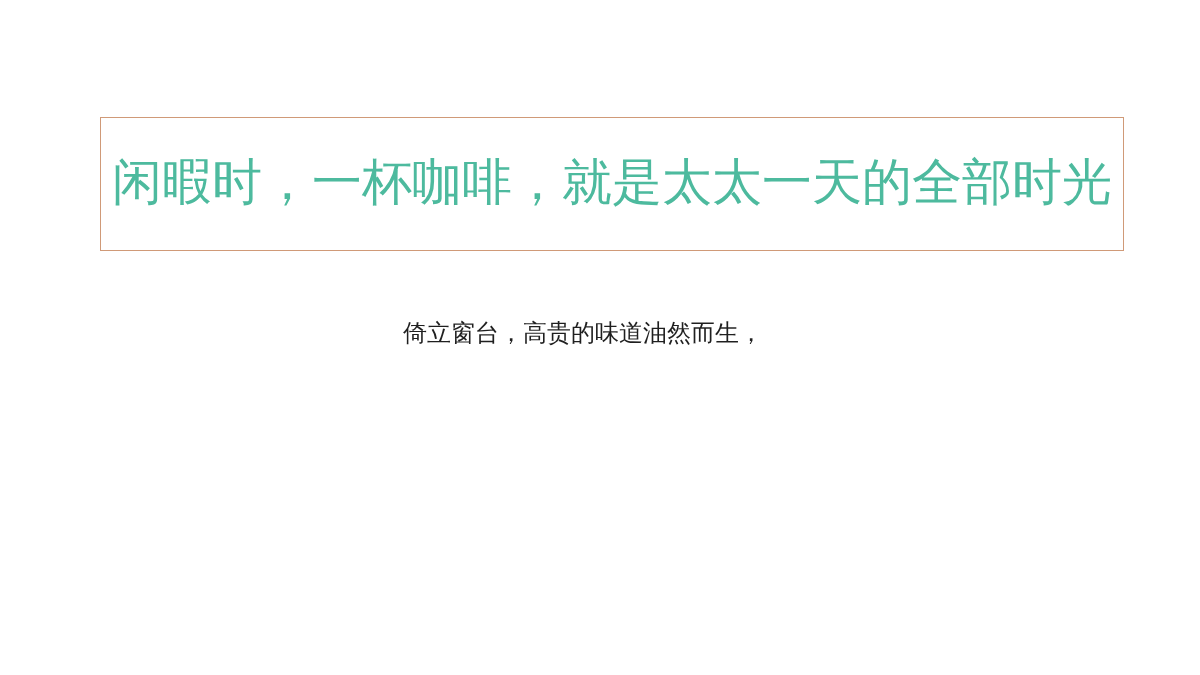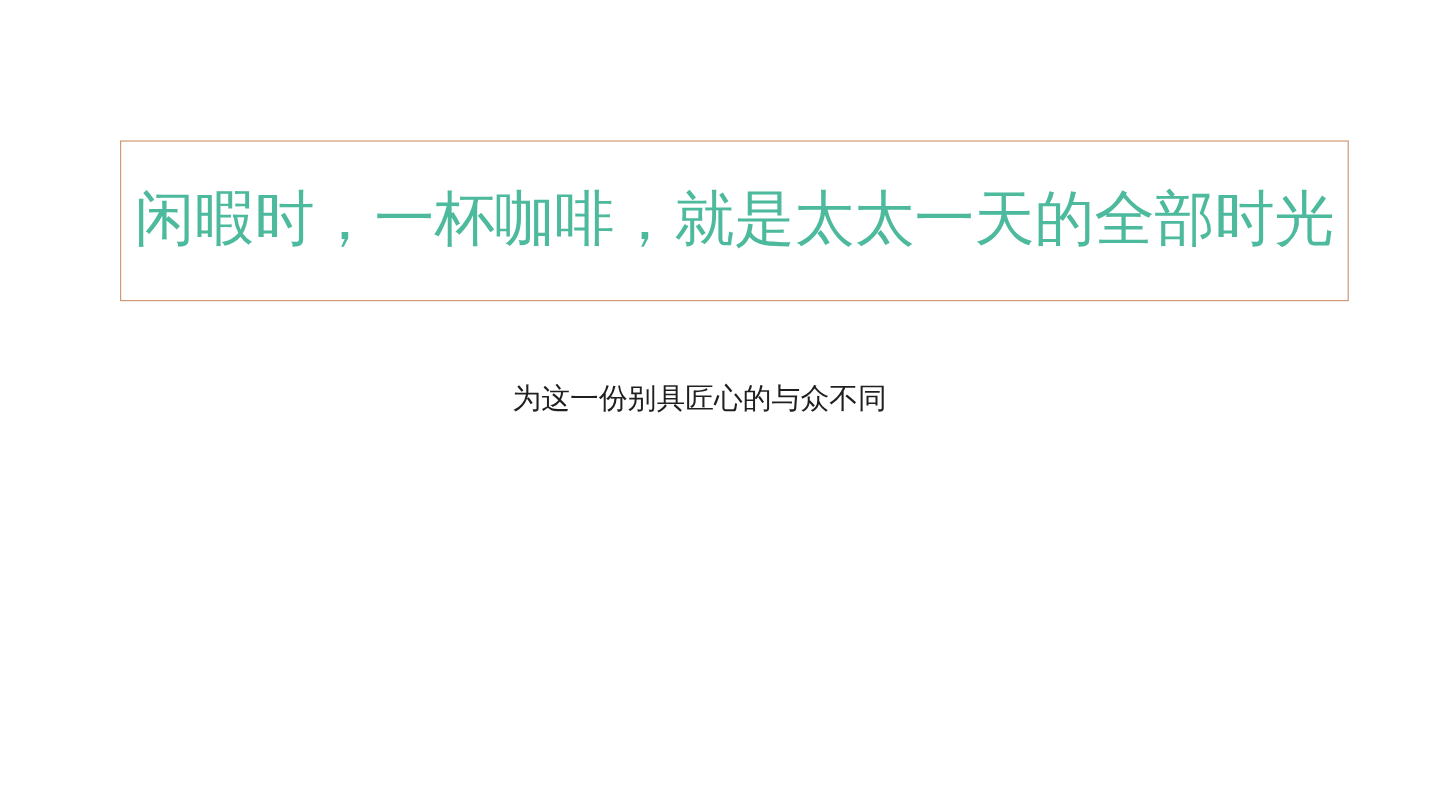--- a/index.html
+++ b/index.html
@@ -56,16 +56,16 @@
 </head>
 <body>
 
 <div class="slide" style="--slide-bg: #ffffff; --title-color: #4DBA9E; --border-color: #D09A78; --body-color: #1f1f1f;">
 
   <div class="title-box">
     <h1 class="title-text">闲暇时，一杯咖啡，就是太太一天的全部时光</h1>
   </div>
 
   <div class="body-text">
-    <p class="body-line">为这一份别具匠心的与众不同</p>
+    <p class="body-line">倚立窗台，高贵的味道油然而生，</p>
   </div>
 
 </div>
 
 </body></html>

